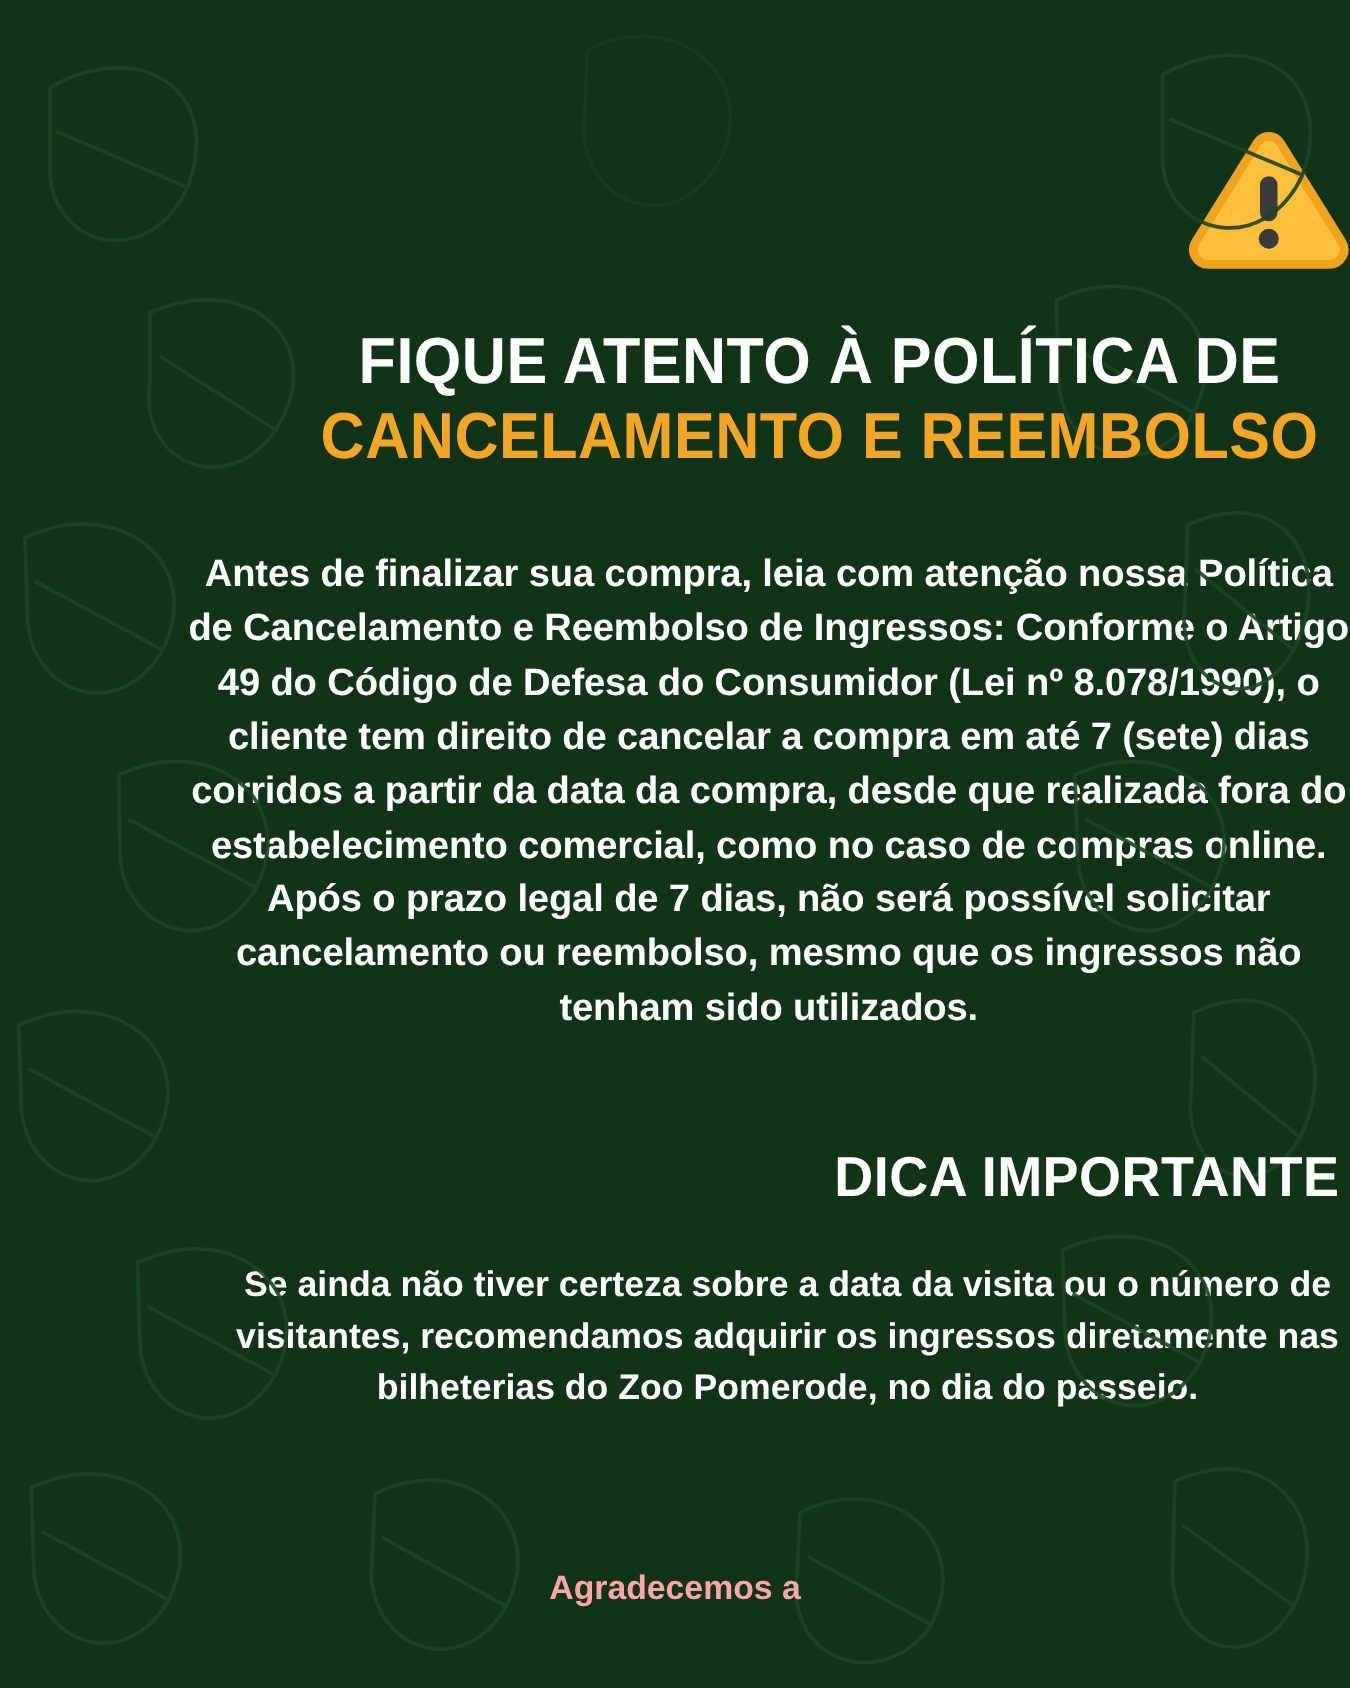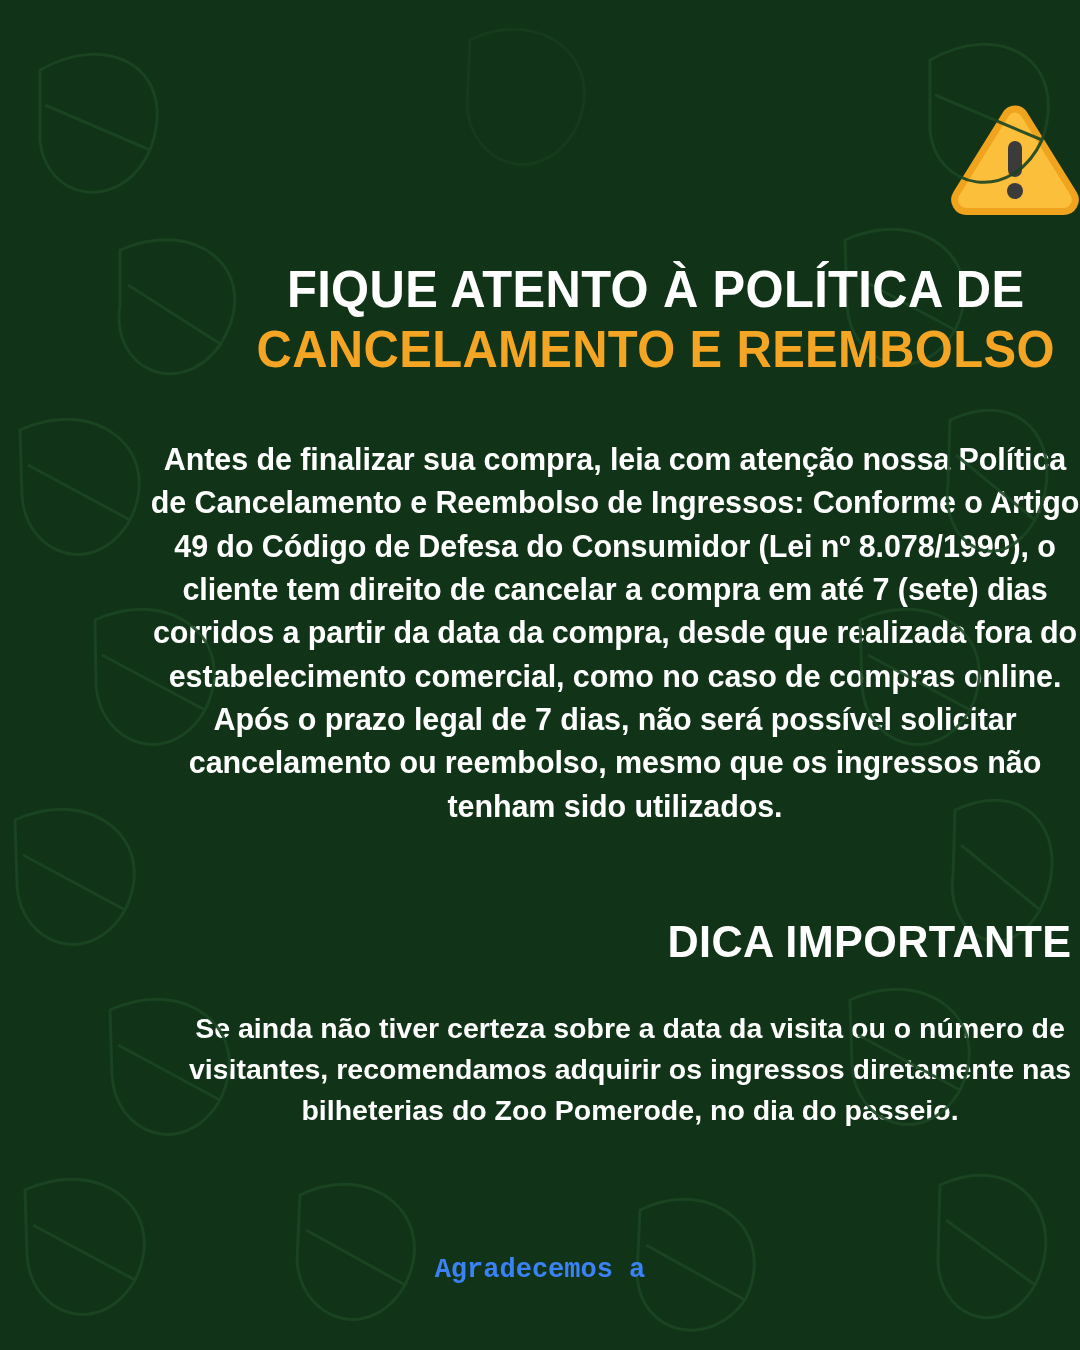--- a/index.html
+++ b/index.html
@@ -97,25 +97,24 @@
     line-height: 1.44;
   }
 
   
   .footer {
     position: absolute;
     left: 0;
     right: 0;
     bottom: 62px;
     text-align: center;
-    color: #3b82f6;
+    color: #fca5a5;
     font-size: 27px;
     font-weight: 700;
     line-height: 1.35;
-    font-family: Liberation Mono, monospace;
   }
 </style>
 </head>
 <body>
 
 <div class="poster">
 
   <svg class="bg-leaves" viewBox="0 0 1080 1350" aria-hidden="true">
     <g fill="none" stroke="#1a4522" stroke-width="3" opacity="0.9">
       <path d="M40 70 C 110 30, 180 70, 150 150 C 120 215, 45 200, 40 140 Z"></path>

